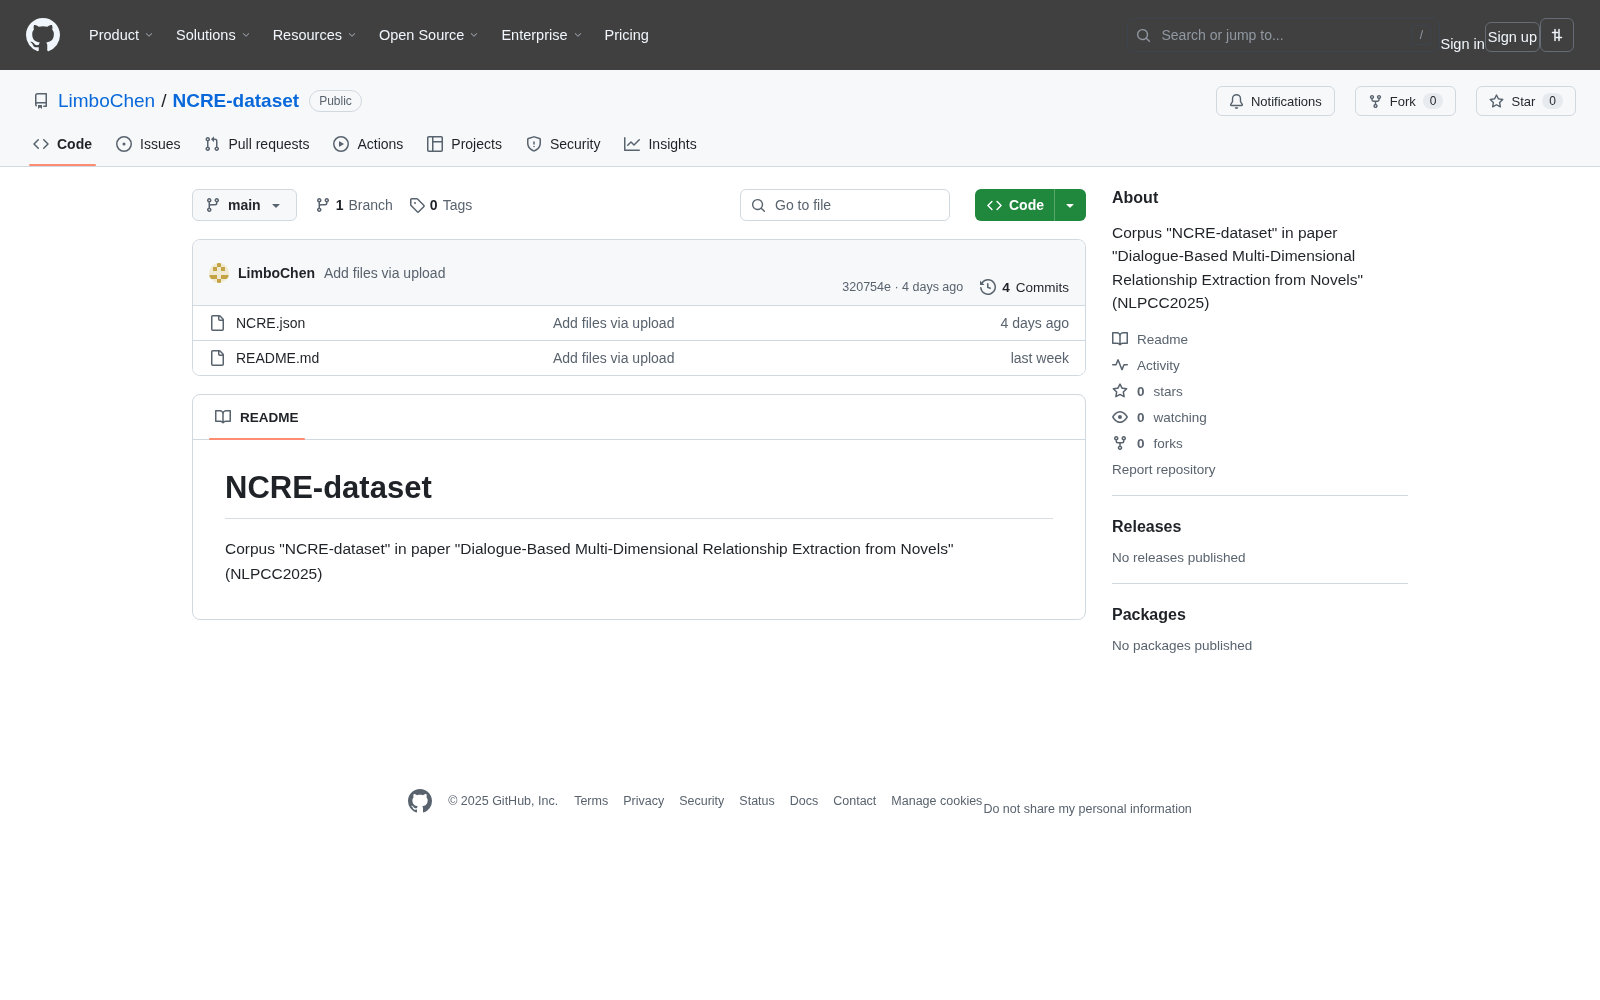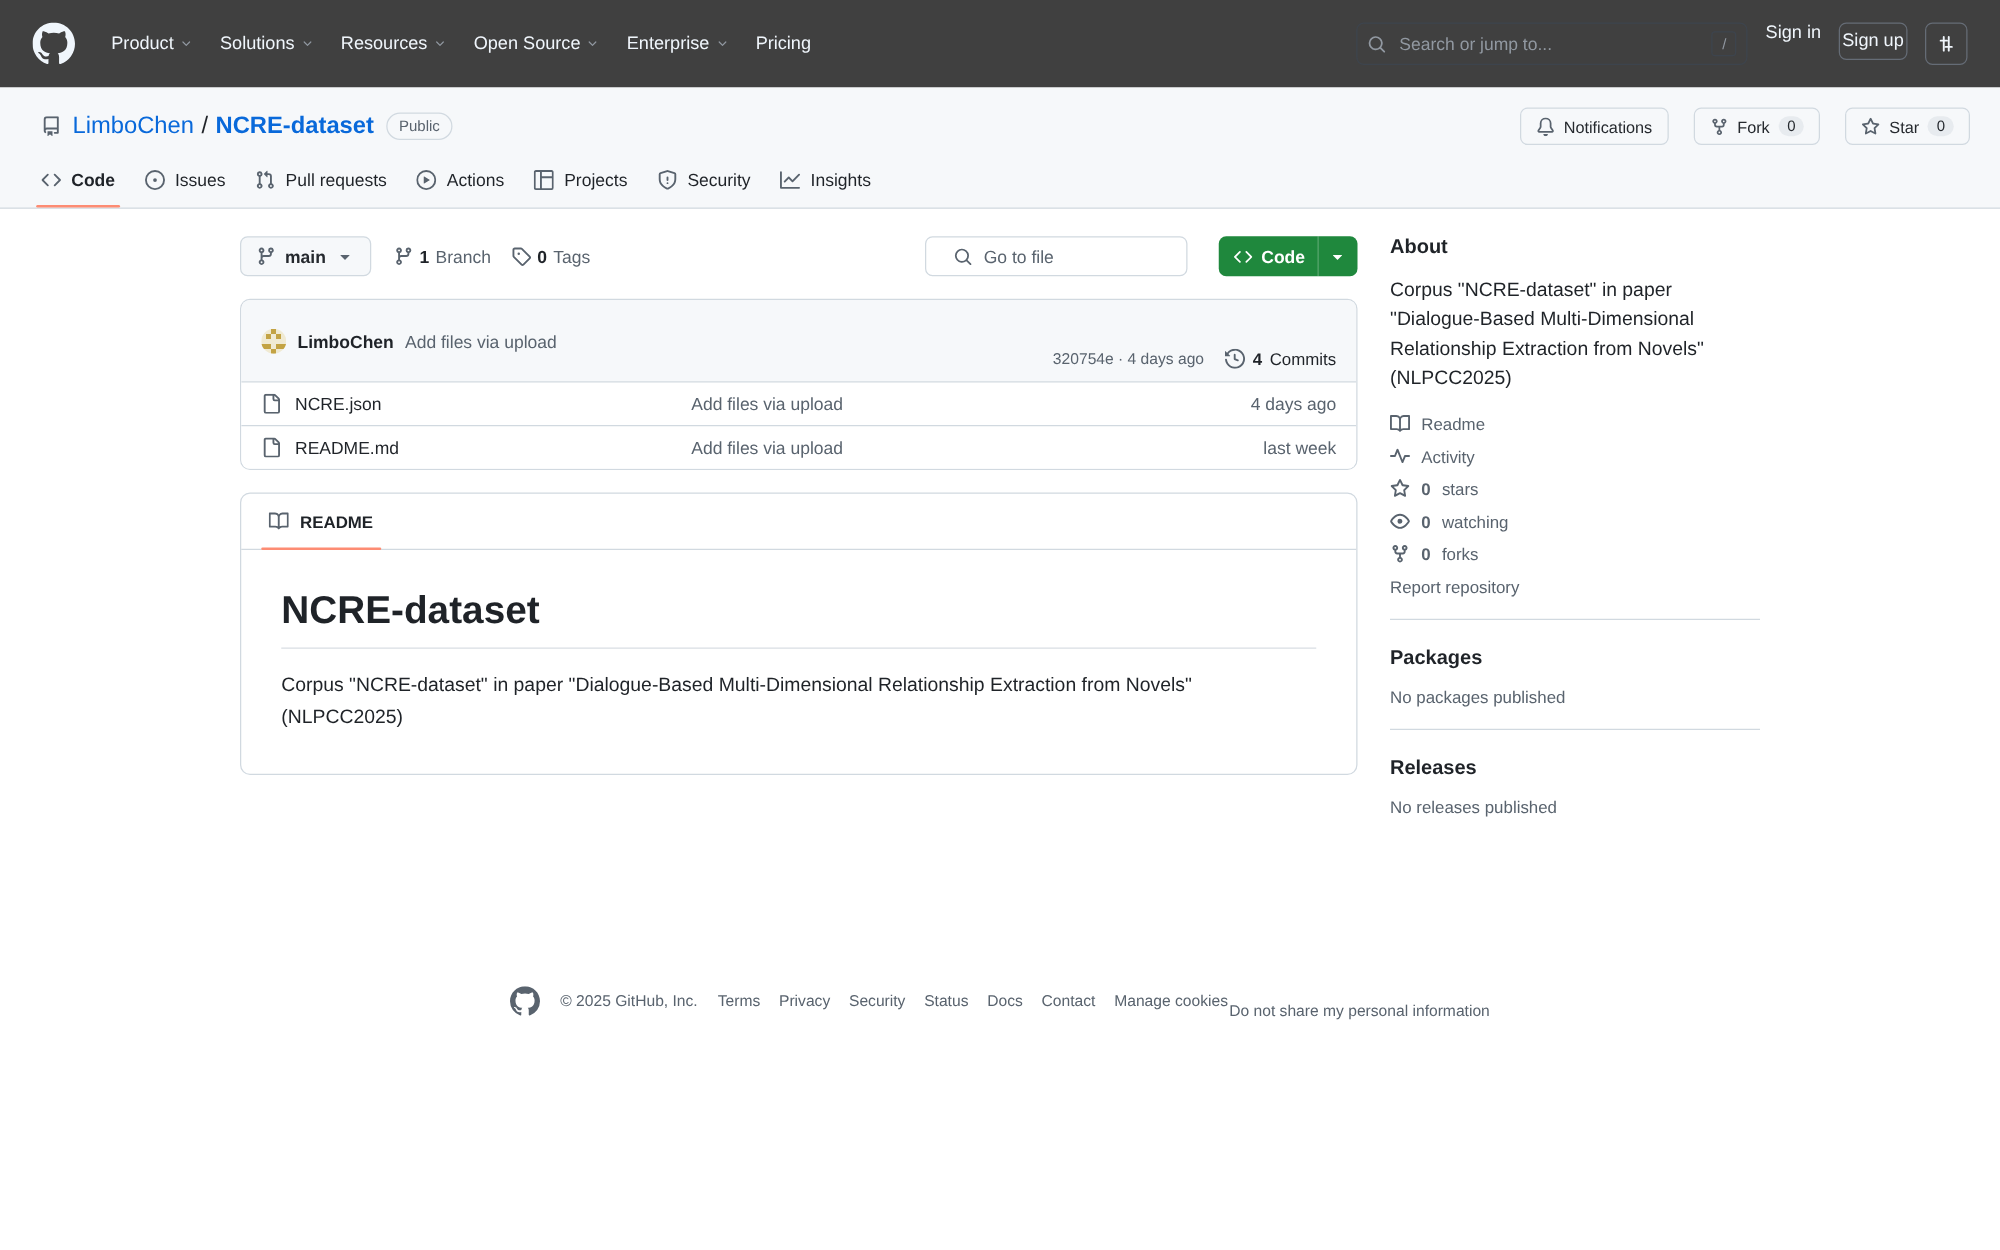--- a/index.html
+++ b/index.html
@@ -18,21 +18,21 @@
     height:70px; background:#404040; display:flex; align-items:center;
     padding:0 26px; gap:10px;
   }
   .gh-logo { color:#f0f6fc; margin-right:8px; }
   .site-nav { display:flex; align-items:center; }
   .site-nav a {
     display:flex; align-items:center; gap:5px; color:#f0f6fc;
     font-size:14.5px; padding:8px 11px; white-space:nowrap;
   }
   .site-nav .chev { color:#9198a1; }
-  .header-right { margin-left:auto; display:flex; align-items:flex-start; gap:14px; }
+  .header-right { margin-left:auto; display:flex; align-items:flex-end; }
   .search-box {
     width:313px; height:34px; border:1px solid #3d444d; border-radius:6px;
     display:flex; align-items:center; padding:0 8px; gap:8px; color:#9198a1;
   }
   .search-box input {
     flex:1; background:transparent; border:0; outline:none; color:#f0f6fc;
     font-size:14px; font-family:inherit;
   }
   .search-box input::placeholder { color:#9198a1; }
   .slash-key {
@@ -99,21 +99,21 @@
     background:#f6f8fa; border:1px solid #d1d9e0; border-radius:6px;
     font-size:14px; font-weight:600; color:#25292e; font-family:inherit; cursor:pointer;
   }
   .branch-btn .ic, .branch-btn .caret { color:#59636e; }
   .ref-links { display:flex; align-items:center; gap:16px; margin-left:18px; }
   .ref-link { display:flex; align-items:center; gap:5px; font-size:14px; color:#59636e; }
   .ref-link .ic { color:#59636e; }
   .ref-link b { color:#1f2328; font-weight:700; }
   .goto-input {
     margin-left:auto; width:210px; height:32px; border:1px solid #d1d9e0;
-    border-radius:6px; display:flex; align-items:center; gap:7px; padding:0 22px;
+    border-radius:6px; display:flex; align-items:center; gap:7px; padding:0 10px;
     color:#59636e; background:#fff;
   }
   .goto-input input {
     flex:1; border:0; outline:none; font-size:14px; font-family:inherit;
     color:#1f2328; background:transparent; min-width:0;
   }
   .goto-input input::placeholder { color:#59636e; }
   .code-btn {
     margin-left:25px; display:inline-flex; align-items:center; height:32px;
     background:#1f883d; color:#ffffff; border:0; border-radius:6px;
@@ -490,27 +490,27 @@
         <svg class="ic" width="16" height="16" viewBox="0 0 16 16" fill="currentColor">
             <path d="M5 5.372v.878c0 .414.336.75.75.75h4.5a.75.75 0 0 0 .75-.75v-.878a2.25 2.25 0 1 1 1.5 0v.878a2.25 2.25 0 0 1-2.25 2.25h-1.5v2.128a2.251 2.251 0 1 1-1.5 0V8.5h-1.5A2.25 2.25 0 0 1 3.5 6.25v-.878a2.25 2.25 0 1 1 1.5 0ZM5 3.25a.75.75 0 1 0-1.5 0 .75.75 0 0 0 1.5 0Zm6.75.75a.75.75 0 1 0 0-1.5.75.75 0 0 0 0 1.5Zm-3 8.75a.75.75 0 1 0-1.5 0 .75.75 0 0 0 1.5 0Z"></path>
           </svg>
         <b>0</b>
         <span>forks</span>
       </a>
     </div>
     <a class="report-link">Report repository</a>
 
     <div class="side-section">
+      <h2>Releases</h2>
+      <div class="side-empty">No releases published</div>
+    </div>
+
+    <div class="side-section">
       <h2>Packages</h2>
       <div class="side-empty">No packages published</div>
-    </div>
-
-    <div class="side-section">
-      <h2>Releases</h2>
-      <div class="side-empty">No releases published</div>
     </div>
   </aside>
 </div>
 
 <footer class="site-footer">
   <svg class="foot-logo" width="24" height="24" viewBox="0 0 16 16" fill="currentColor">
       <path d="M8 0c4.42 0 8 3.58 8 8a8.013 8.013 0 0 1-5.45 7.59c-.4.08-.55-.17-.55-.38 0-.27.01-1.13.01-2.2 0-.75-.25-1.23-.54-1.48 1.78-.2 3.65-.88 3.65-3.95 0-.88-.31-1.59-.82-2.15.08-.2.36-1.02-.08-2.12 0 0-.67-.22-2.2.82-.64-.18-1.32-.27-2-.27-.68 0-1.36.09-2 .27-1.53-1.03-2.2-.82-2.2-.82-.44 1.1-.16 1.92-.08 2.12-.51.56-.82 1.27-.82 2.15 0 3.06 1.86 3.75 3.64 3.95-.23.2-.44.55-.51 1.07-.46.21-1.61.55-2.33-.66-.15-.24-.6-.83-1.23-.82-.67.01-.27.38.01.53.34.19.73.9.82 1.13.16.45.68 1.31 2.69.94 0 .67.01 1.3.01 1.49 0 .21-.15.45-.55.38A7.995 7.995 0 0 1 0 8c0-4.42 3.58-8 8-8Z"></path>
     </svg>
   <span>© 2025 GitHub, Inc.</span>
   <div class="foot-links">

